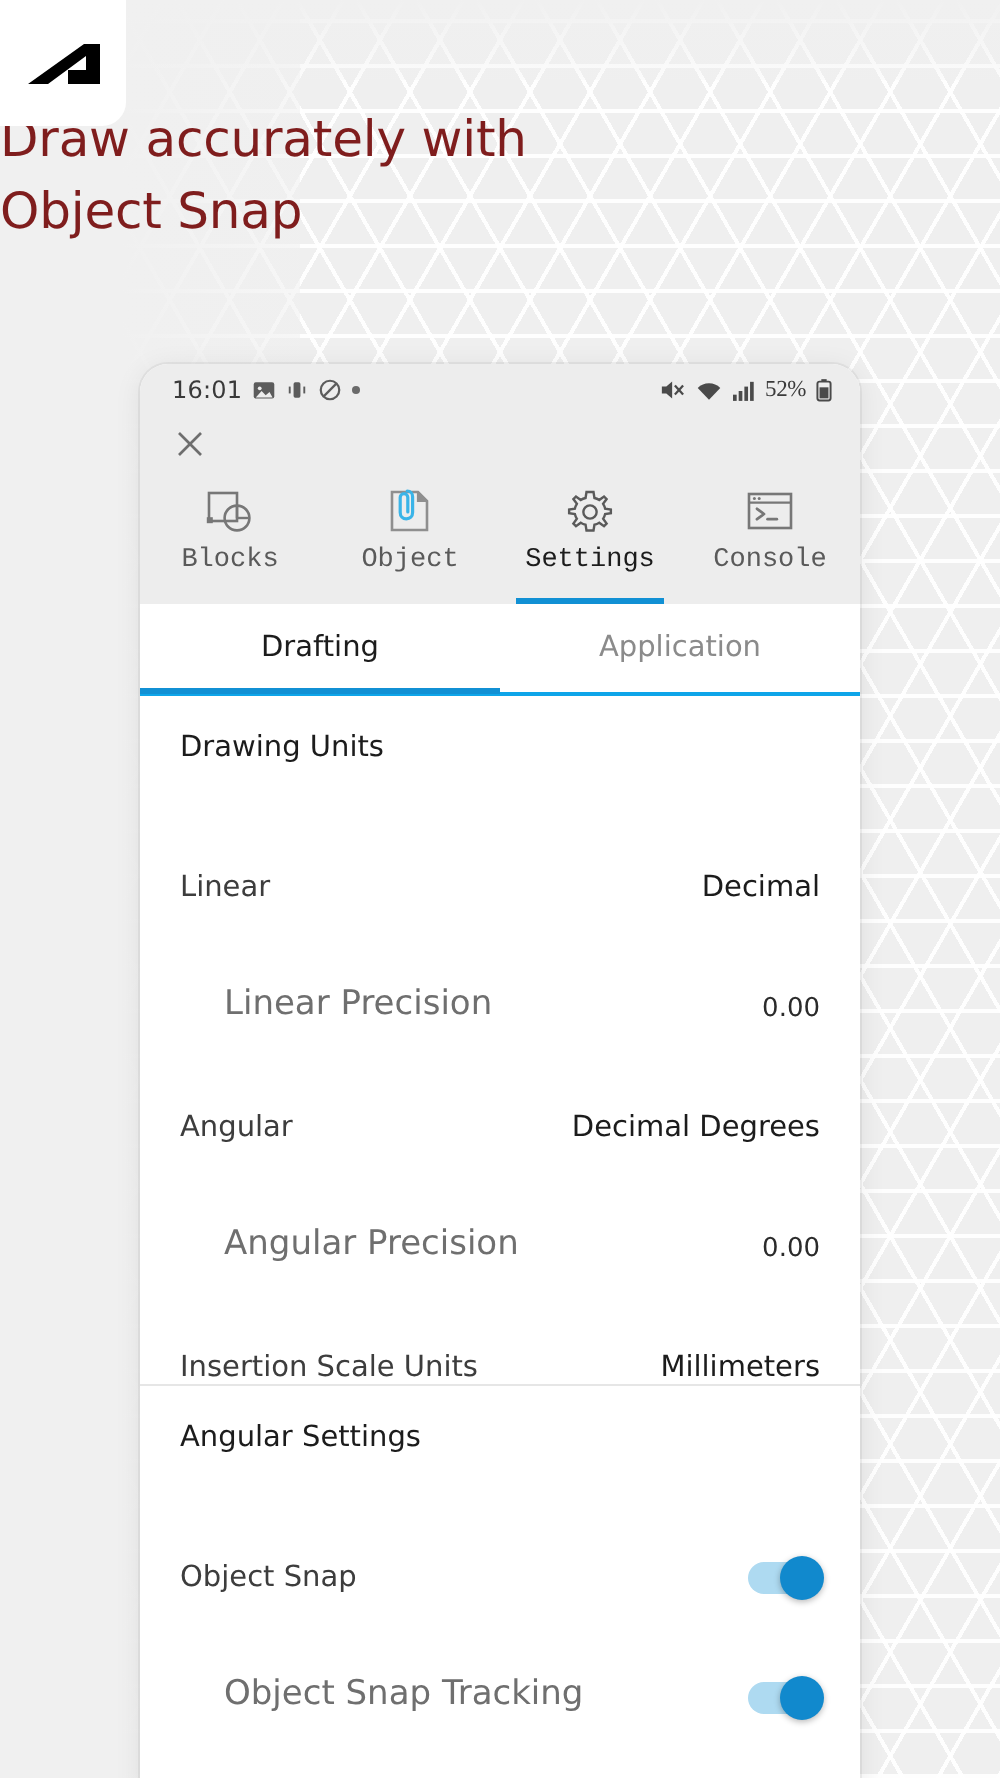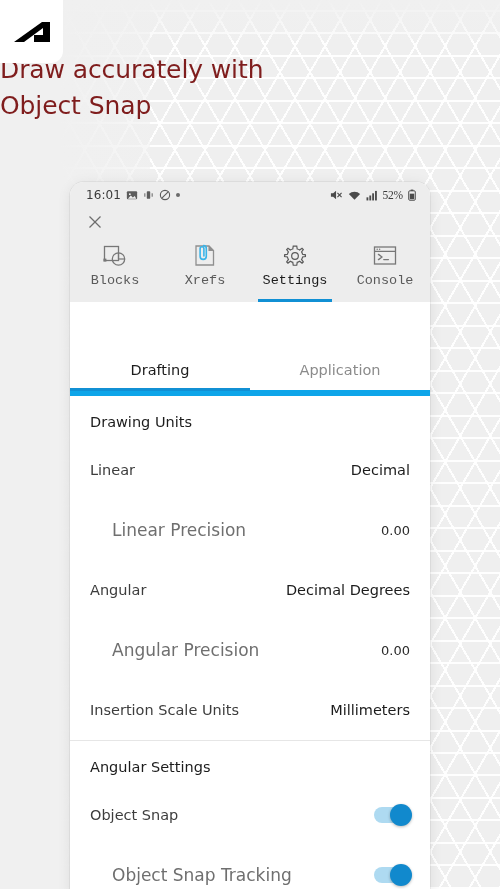--- a/index.html
+++ b/index.html
@@ -150,23 +150,22 @@
     bottom: 0; left: 8px; right: 8px;
     height: 3px;
     background: #1190d4;
   }
 
   
   .subtabs {
     height: 46px;
     background: #ffffff;
     display: flex;
-    border-bottom: 6px solid #0ea5e9;
+    border-bottom: 2px solid #0ea5e9;
     flex: 0 0 auto;
-    margin-top: 48px;
   }
   .subtab {
     flex: 1;
     display: flex;
     align-items: center;
     justify-content: center;
     font-size: 14.5px;
     color: #8b8b8b;
     position: relative;
     cursor: pointer;
@@ -189,21 +188,21 @@
   .section + .section { border-top: 1px solid #e6e6e6; }
 
   .section-title {
     font-size: 14.5px;
     font-weight: 400;
     color: #1c1c1c;
     padding: 18px 20px 10px 20px;
   }
   .row {
     display: flex;
-    align-items: center;
+    align-items: flex-end;
     justify-content: space-between;
     padding: 0 20px;
     height: 60px;
     cursor: pointer;
   }
   .row .rlabel {
     font-size: 14.5px;
     color: #3d3d3d;
   }
   .row .rvalue {
@@ -340,21 +339,21 @@
       </div>
 
       <div class="tabitem">
         <span class="ticon">
           <svg width="26" height="24" viewBox="0 0 26 24">
             <path d="M4 2 L17 2 L21.5 6.5 L21.5 21 L4 21 Z" fill="none" stroke="#8f8f8f" stroke-width="1.3"></path>
             <path d="M17 2 L17 6.5 L21.5 6.5" fill="#8f8f8f" stroke="#8f8f8f" stroke-width="1.1"></path>
             <path d="M11.6 1.5 C13.3 1.5 14.3 2.8 14.3 4.4 L14.3 12.3 C14.3 14.2 13 15.4 11.2 15.4 C9.4 15.4 8.1 14.1 8.1 12.2 L8.1 4.8 C8.1 3.7 8.9 2.8 10 2.8 C11.1 2.8 11.9 3.7 11.9 4.8 L11.9 12" fill="none" stroke="#3ab4e8" stroke-width="1.6" stroke-linecap="round"></path>
           </svg>
         </span>
-        <span class="tlabel">Xrefs</span>
+        <span class="tlabel">Object</span>
       </div>
 
       <div class="tabitem active">
         <span class="ticon">
           <svg width="26" height="24" viewBox="0 0 26 26">
             <g fill="none" stroke="#5a5a5a" stroke-width="1.3">
               <circle cx="13" cy="13" r="3.6"></circle>
               <path d="M13 2.2 L14.9 2.2 L15.4 5.4 A8 8 0 0 1 18 6.5 L20.6 4.6 L22 6 L20.1 8.6 A8 8 0 0 1 21.2 11.2 L24.3 11.7 L24.3 13.6 L21.2 14.1 A8 8 0 0 1 20.1 16.7 L22 19.3 L20.6 20.7 L18 18.8 A8 8 0 0 1 15.4 19.9 L14.9 23 L13 23 L11.1 23 L10.6 19.9 A8 8 0 0 1 8 18.8 L5.4 20.7 L4 19.3 L5.9 16.7 A8 8 0 0 1 4.8 14.1 L1.7 13.6 L1.7 11.7 L4.8 11.2 A8 8 0 0 1 5.9 8.6 L4 6 L5.4 4.6 L8 6.5 A8 8 0 0 1 10.6 5.4 L11.1 2.2 Z"></path>
             </g>
           </svg>

